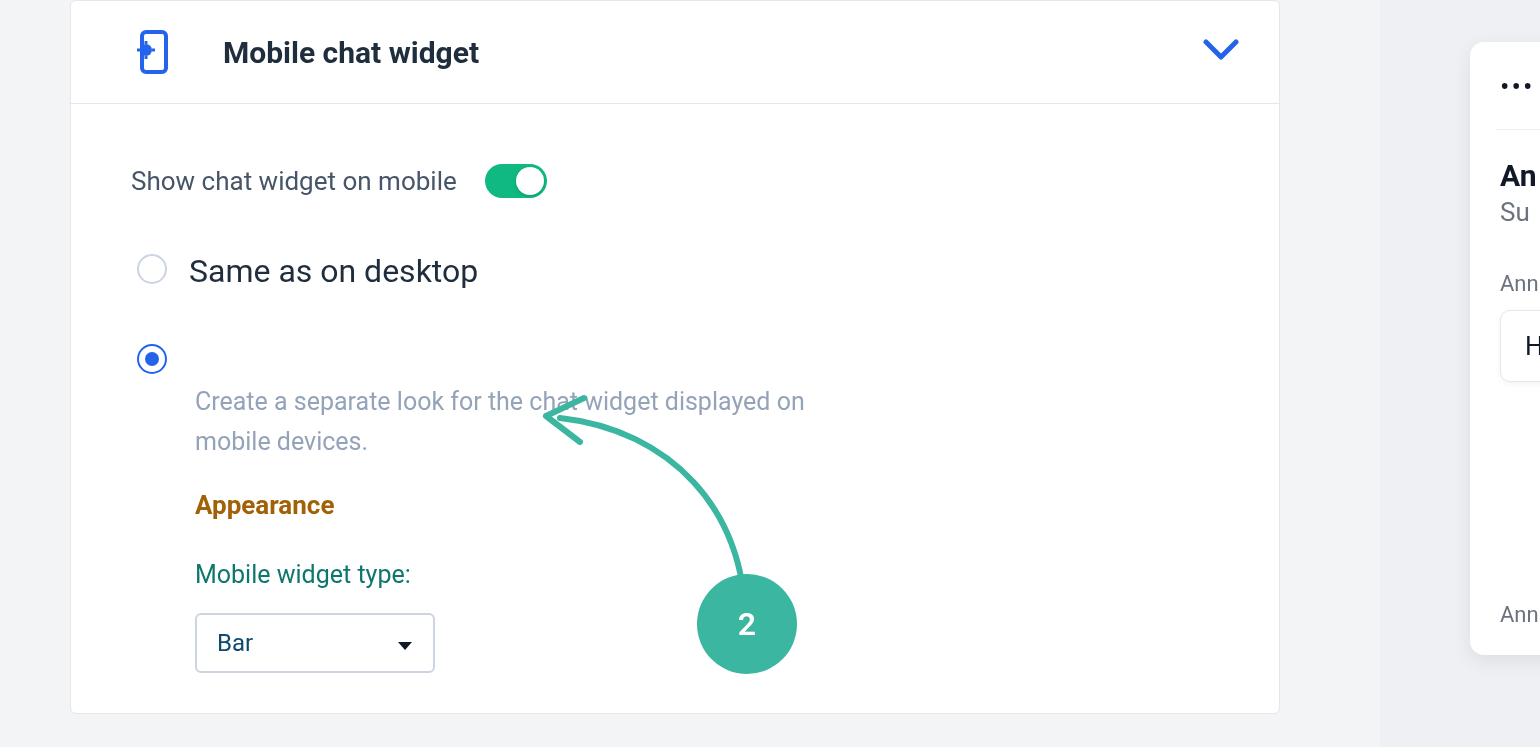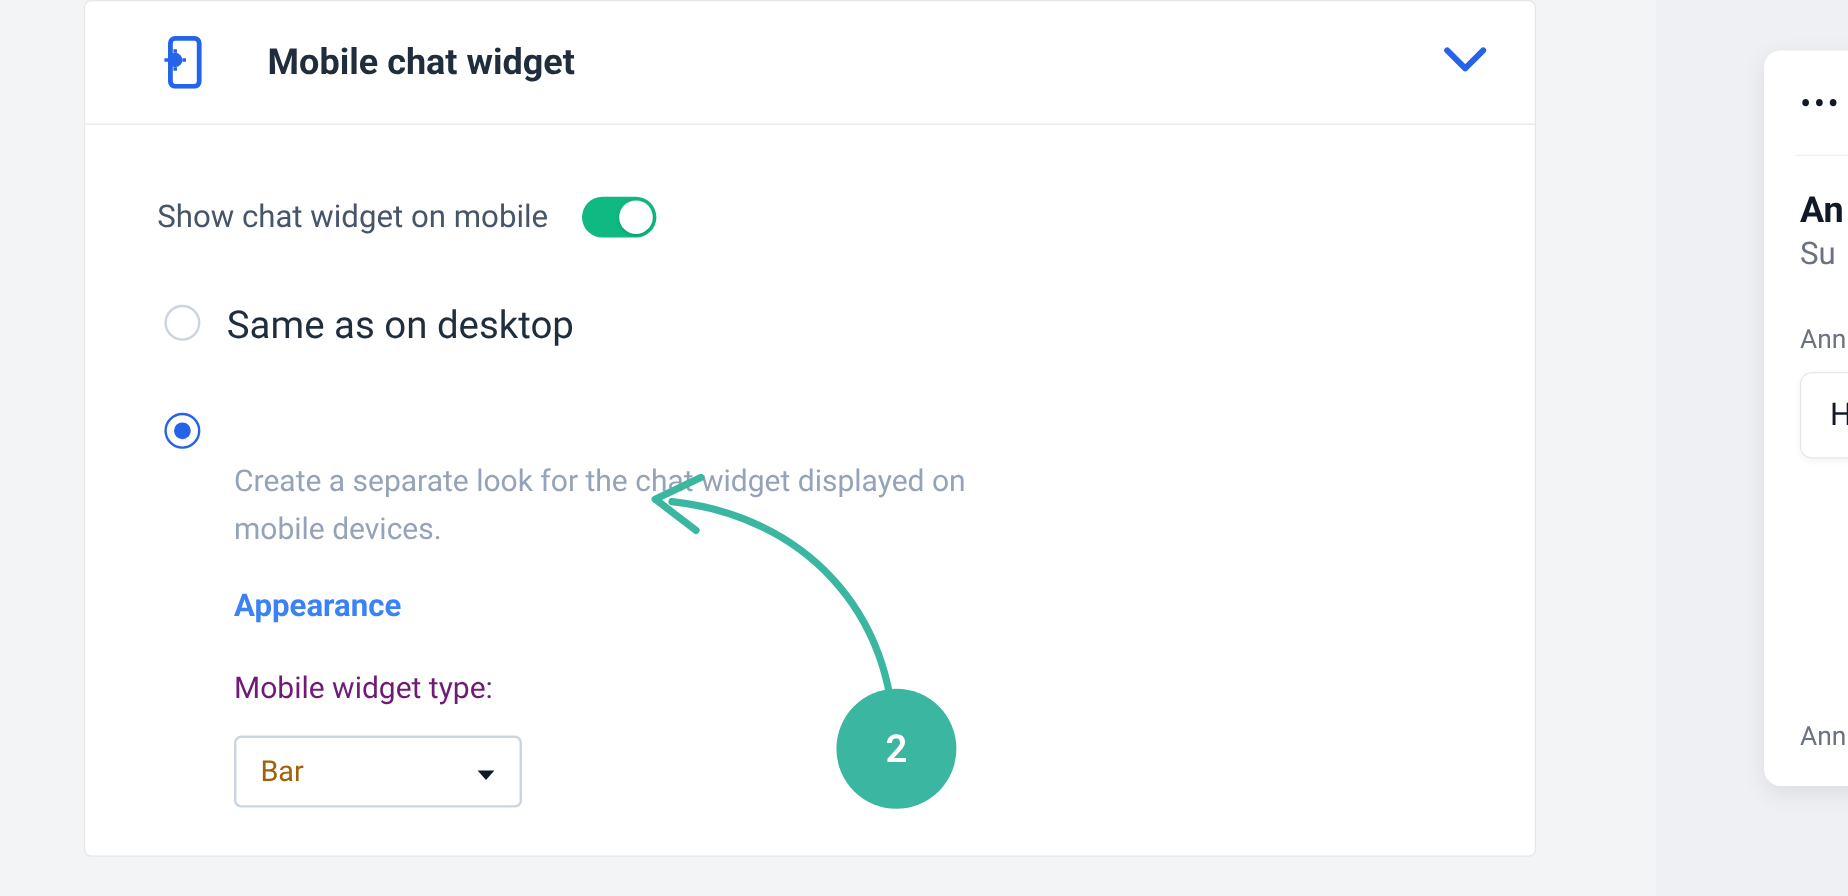--- a/index.html
+++ b/index.html
@@ -138,39 +138,39 @@
     font-size: 25px;
     color: #94a3b8;
     line-height: 1.6;
     max-width: 680px;
     margin-bottom: 28px;
   }
 
   .subheading {
     font-size: 26px;
     font-weight: 700;
-    color: #3b82f6;
+    color: #a16207;
     margin-bottom: 40px;
   }
 
   .field-label {
     font-size: 25px;
-    color: #701a75;
+    color: #0f766e;
     margin-bottom: 24px;
   }
 
   .select {
     display: inline-flex;
     align-items: center;
     border: 2px solid #cbd5e1;
     border-radius: 6px;
     padding: 14px 20px;
     min-width: 240px;
     font-size: 24px;
-    color: #a16207;
+    color: #0c4a6e;
     cursor: pointer;
     justify-content: space-between;
   }
   .select .caret {
     margin-left: 54px;
   }
 
   
   .side-panel-bg {
     position: absolute;

